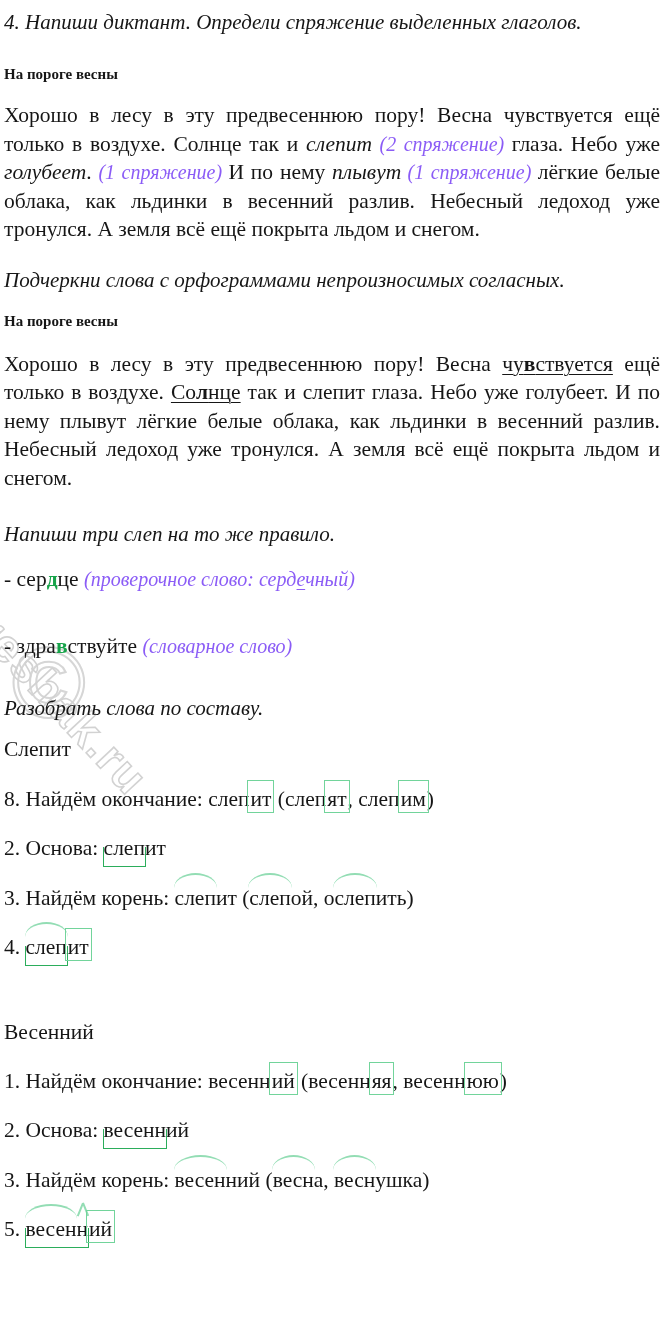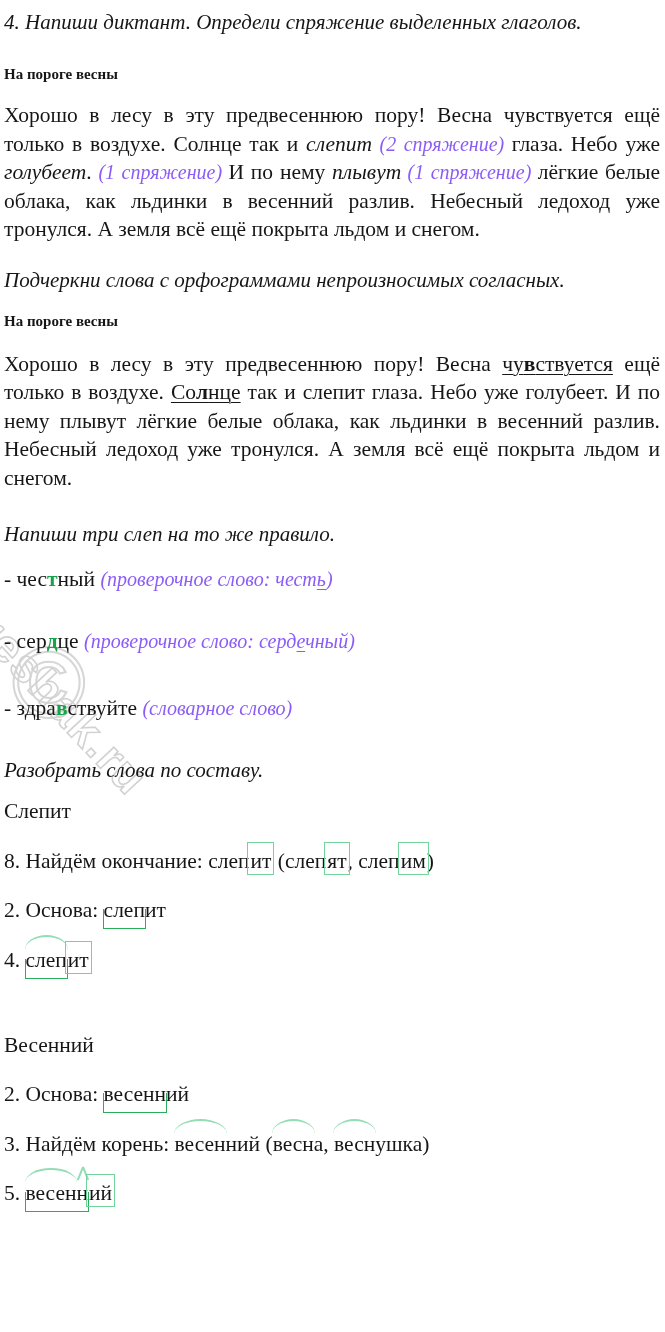--- a/index.html
+++ b/index.html
@@ -63,29 +63,30 @@
 
     <p class="prompt m24">4. Напиши диктант. Определи спряжение выделенных глаголов.</p>
     <p class="title m13">На пороге весны</p>
     <p class="para m22"><span>Хорошо в лесу в эту предвесеннюю пору! Весна чувствуется ещё только в воздухе. Солнце так и </span><span class="it">слепит</span><span class="note"> (2 спряжение) </span><span>глаза. Небо уже </span><span class="it">голубеет.</span><span class="note"> (1 спряжение) </span><span>И по нему </span><span class="it">плывут</span><span class="note"> (1 спряжение) </span><span>лёгкие белые облака, как льдинки в весенний разлив. Небесный ледоход уже тронулся. А земля всё ещё покрыта льдом и снегом.</span></p>
 
     <p class="prompt m13">Подчеркни слова с орфограммами непроизносимых согласных.</p>
     <p class="title m15">На пороге весны</p>
     <p class="para m28"><span>Хорошо в лесу в эту предвесеннюю пору! Весна </span><span class="ul">чу</span><span class="ul b">в</span><span class="ul">ствуется</span><span> ещё только в воздухе. </span><span class="ul">Со</span><span class="ul b">л</span><span class="ul">нце</span><span> так и слепит глаза. Небо уже голубеет. И по нему плывут лёгкие белые облака, как льдинки в весенний разлив. Небесный ледоход уже тронулся. А земля всё ещё покрыта льдом и снегом.</span></p>
 
     <p class="prompt m17">Напиши три слеп на то же правило.</p>
-    <p class="item m34"><span>- чес</span><span class="g">т</span><span>ный </span><span class="note">(проверочное слово: чест</span><span class="note ul">ь</span><span class="note">)</span></p>
     <p class="item m39"><span>- сер</span><span class="g">д</span><span>це </span><span class="note">(проверочное слово: серд</span><span class="note ul">е</span><span class="note">чный)</span></p>
     <p class="item m34"><span>- здра</span><span class="g">в</span><span>ствуйте </span><span class="note">(словарное слово)</span><span class="note ul"></span><span class="note"></span></p>
 
     <p class="prompt m13">Разобрать слова по составу.</p>
     <p class="word m22">Слепит</p>
     <p class="mline m21"><span>8. Найдём окончание: слеп</span><span class="m-end">ит</span><span> (слеп</span><span class="m-end">ят</span><span>, слеп</span><span class="m-end">им</span><span>)</span></p>
     <p class="mline m22"><span>2. Основа: </span><span class="m-stem">слеп</span><span>ит</span></p>
+    <p class="mline m21"><span>3. Найдём корень: </span><span class="m-root">слеп</span><span>ит (</span><span class="m-root">слеп</span><span>ой, о</span><span class="m-root">слеп</span><span>ить)</span></p>
     <p class="mline m57"><span>4. </span><span class="m-stem"><span class="m-root">слеп</span></span><span class="m-end">ит</span></p>
 
     <p class="word m21">Весенний</p>
+    <p class="mline m21"><span>1. Найдём окончание: весенн</span><span class="m-end">ий</span><span> (весенн</span><span class="m-end">яя</span><span>, весенн</span><span class="m-end">юю</span><span>)</span></p>
     <p class="mline m22"><span>2. Основа: </span><span class="m-stem">весенн</span><span>ий</span></p>
     <p class="mline m21"><span>3. Найдём корень: </span><span class="m-root">весен</span><span>ний (</span><span class="m-root">весн</span><span>а, </span><span class="m-root">весн</span><span>ушка)</span></p>
     <p class="mline"><span>5. </span><span class="m-stem"><span class="m-root">весен</span><span class="m-suf">н</span></span><span class="m-end">ий</span></p>
 
   </div>
 </div>
 
 </body></html>

